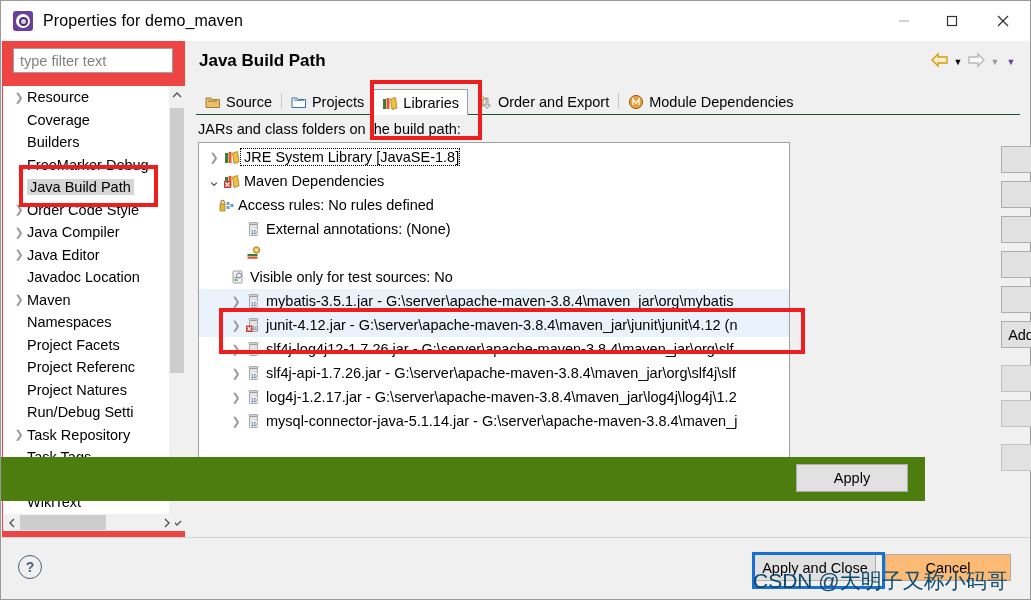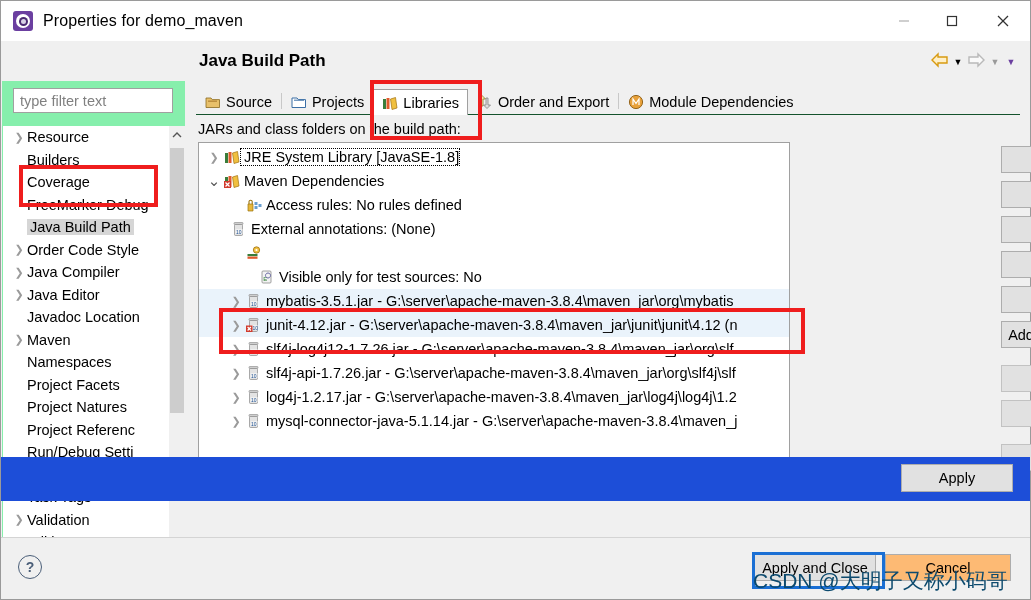--- a/index.html
+++ b/index.html
@@ -57,22 +57,21 @@
     width: 48px; display: flex; align-items: center; justify-content: center;
     color: #555;
   }
   .win-btn.close { width: 54px; }
   .win-btn svg { display: block; }
 
   
   .left-pane {
     position: absolute; left: 1px; top: 40px;
     width: 183px; height: 496px;
-    background: #86efac;
-    margin-top: 40px;
+    background: #ef4444;
   }
   .filter-box {
     position: absolute; left: 11px; top: 7px;
     width: 160px; height: 25px;
     background: #ffffff; border: 1px solid #a0a0a0;
     box-sizing: border-box;
     display: flex; align-items: center;
     padding-left: 6px;
   }
   .filter-box span { color: #808080; font-size: 14.5px; }
@@ -218,22 +217,22 @@
   .btn {
     width: 194px; height: 27px; box-sizing: border-box;
     background: #e1e1e1; border: 1px solid #adadad;
     display: flex; align-items: center; justify-content: center;
     font-size: 14.5px; color: #000; margin-bottom: 8px;
   }
   .btn.disabled { color: #a0a0a0; background: #e1e1e1; border-color: #c2c2c2; }
   .btn.gap { margin-top: 17px; }
 
   .apply-row {
-    position: absolute; left: 0; top: 456px; width: 1029px; height: 44px;
-    background: #1d4ed8;
+    position: absolute; left: 0; top: 456px; width: 924px; height: 44px;
+    background: #4d7c0f;
   }
   .btn-apply {
     position: absolute; right: 17px; top: 7px;
     width: 112px; height: 28px; box-sizing: border-box;
     background: #e1e1e1; border: 1px solid #adadad;
     display: flex; align-items: center; justify-content: center;
     font-size: 14.5px;
   }
   .sep-line {
     position: absolute; left: 0; top: 536px; width: 1029px; height: 1px;
@@ -317,25 +316,25 @@
       <span>type filter text</span>
     </div>
 
     <div class="tree-pane" id="sidebar-tree">
         <div class="tree-item">
           <span class="arrow">❯</span>
           <span class="lbl">Resource</span>
         </div>
         <div class="tree-item">
           <span class="arrow empty">❯</span>
+          <span class="lbl">Coverage</span>
+        </div>
+        <div class="tree-item">
+          <span class="arrow empty">❯</span>
           <span class="lbl">Builders</span>
-        </div>
-        <div class="tree-item">
-          <span class="arrow empty">❯</span>
-          <span class="lbl">Coverage</span>
         </div>
         <div class="tree-item">
           <span class="arrow empty">❯</span>
           <span class="lbl">FreeMarker Debug</span>
         </div>
         <div class="tree-item selected">
           <span class="arrow empty">❯</span>
           <span class="lbl">Java Build Path</span>
         </div>
         <div class="tree-item">
@@ -361,25 +360,25 @@
         <div class="tree-item">
           <span class="arrow empty">❯</span>
           <span class="lbl">Namespaces</span>
         </div>
         <div class="tree-item">
           <span class="arrow empty">❯</span>
           <span class="lbl">Project Facets</span>
         </div>
         <div class="tree-item">
           <span class="arrow empty">❯</span>
+          <span class="lbl">Project Referenc</span>
+        </div>
+        <div class="tree-item">
+          <span class="arrow empty">❯</span>
           <span class="lbl">Project Natures</span>
-        </div>
-        <div class="tree-item">
-          <span class="arrow empty">❯</span>
-          <span class="lbl">Project Referenc</span>
         </div>
         <div class="tree-item">
           <span class="arrow empty">❯</span>
           <span class="lbl">Run/Debug Setti</span>
         </div>
         <div class="tree-item">
           <span class="arrow">❯</span>
           <span class="lbl">Task Repository</span>
         </div>
         <div class="tree-item">
@@ -518,34 +517,34 @@
               <svg width="16" height="16" viewBox="0 0 16 16">
                 <rect x="1" y="4" width="3" height="10" fill="#3a7d3a"></rect>
                 <rect x="4.5" y="3" width="3" height="11" fill="#e05a2b"></rect>
                 <path d="M8.5 4 L13.5 2.5 L15 13 L10 14.5 Z" fill="#f0c040" stroke="#a07010" stroke-width=".7"></path>
                 <rect x="0" y="8" width="7" height="7" fill="#d13b2e"></rect>
                 <path d="M1.5 9.5 L5.5 13.5 M5.5 9.5 L1.5 13.5" stroke="#fff" stroke-width="1.2"></path>
               </svg>
             </span>
             <span class="txt">Maven Dependencies</span>
           </div>
-          <div class="jrow" style="padding-left: 28px;">
+          <div class="jrow" style="">
             <span class="ar empty">❯</span>
             <span class="ico">
               <svg width="16" height="16" viewBox="0 0 16 16">
                 <path d="M2 7 h5 v7 h-5 z" fill="#e8b73a" stroke="#9a7410" stroke-width=".7"></path>
                 <path d="M3 7 v-2.2 a1.6 1.6 0 0 1 3.2 0 V7" fill="none" stroke="#9a7410" stroke-width="1.1"></path>
                 <rect x="8.5" y="5" width="3" height="3" fill="#6a9fd0"></rect>
                 <rect x="8.5" y="9" width="3" height="3" fill="#6a9fd0"></rect>
                 <rect x="12.5" y="7" width="3" height="3" fill="#6a9fd0"></rect>
               </svg>
             </span>
             <span class="txt">Access rules: No rules defined</span>
           </div>
-          <div class="jrow" style="padding-left: 13px;">
+          <div class="jrow" style="padding-left: 28px;">
             <span class="ar empty">❯</span>
             <span class="ico">
               <svg width="16" height="16" viewBox="0 0 16 16">
                 <rect x="3" y="1.5" width="9" height="2" rx=".7" fill="#cfcfcf" stroke="#888" stroke-width=".6"></rect>
                 <rect x="3.5" y="3.5" width="8" height="11" rx="1" fill="#e3e3e3" stroke="#888" stroke-width=".7"></rect>
                 <rect x="4.5" y="8" width="7" height="5" fill="#f0f0f0"></rect>
                 <text x="5" y="12.6" font-size="5" fill="#1a4d8f" font-family="sans-serif">10</text>
               </svg>
             </span>
             <span class="txt">External annotations: (None)</span>
@@ -554,21 +553,21 @@
             <span class="ar empty">❯</span>
             <span class="ico">
               <svg width="16" height="16" viewBox="0 0 16 16">
                 <rect x="1.5" y="9" width="10" height="2.2" fill="#3a7d3a"></rect>
                 <rect x="1.5" y="11.6" width="10" height="2.2" fill="#e05a2b"></rect>
                 <circle cx="10.5" cy="5" r="3.2" fill="#f0c040" stroke="#a07010" stroke-width=".8"></circle>
                 <circle cx="10.5" cy="5" r="1.1" fill="#fff"></circle>
               </svg>
             </span>
           </div>
-          <div class="jrow" style="padding-left: 41px;">
+          <div class="jrow" style="padding-left: 12px;">
             <span class="ar empty">❯</span>
             <span class="ico">
               <svg width="16" height="16" viewBox="0 0 16 16">
                 <rect x="3" y="2" width="9" height="12" rx="1" fill="#f2f2f2" stroke="#8a8a8a" stroke-width=".8"></rect>
                 <text x="4.3" y="11.5" font-size="6" fill="#2e7d32" font-family="sans-serif">E</text>
                 <path d="M9 9 a2.5 2.5 0 1 1 .01 0" fill="none" stroke="#5a5a9a" stroke-width=".9"></path>
               </svg>
             </span>
             <span class="txt">Visible only for test sources: No</span>
           </div>

